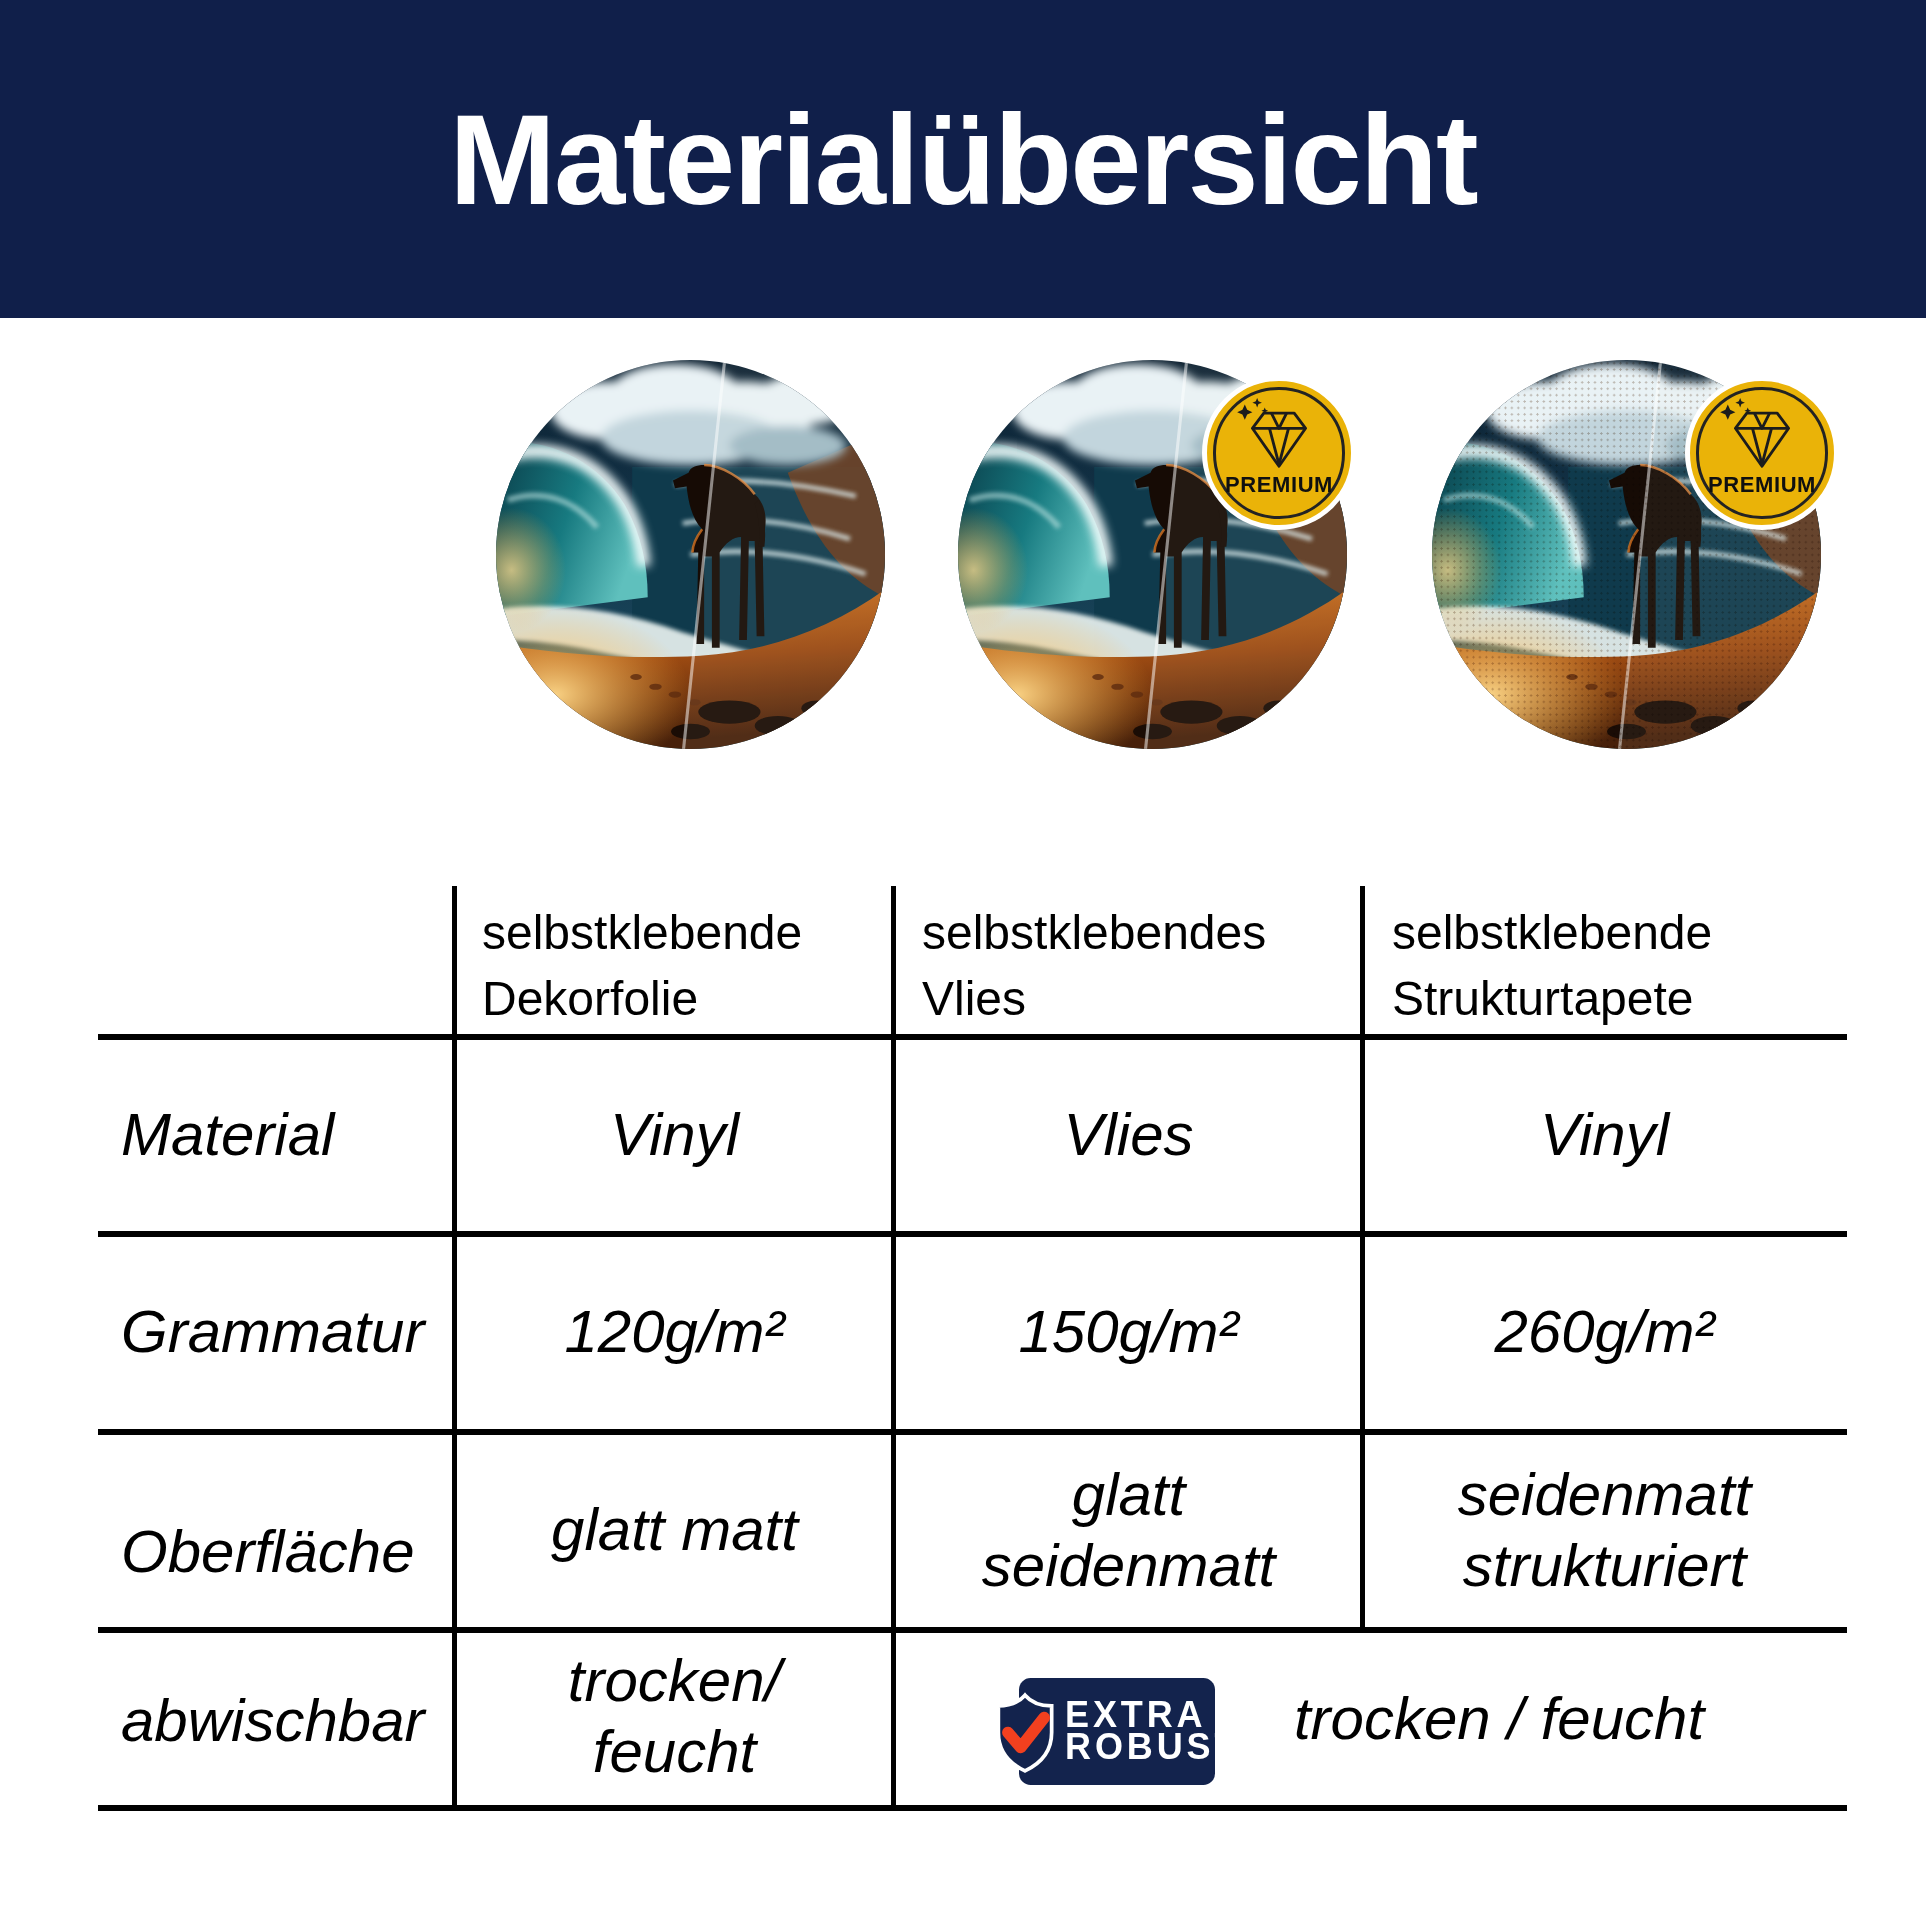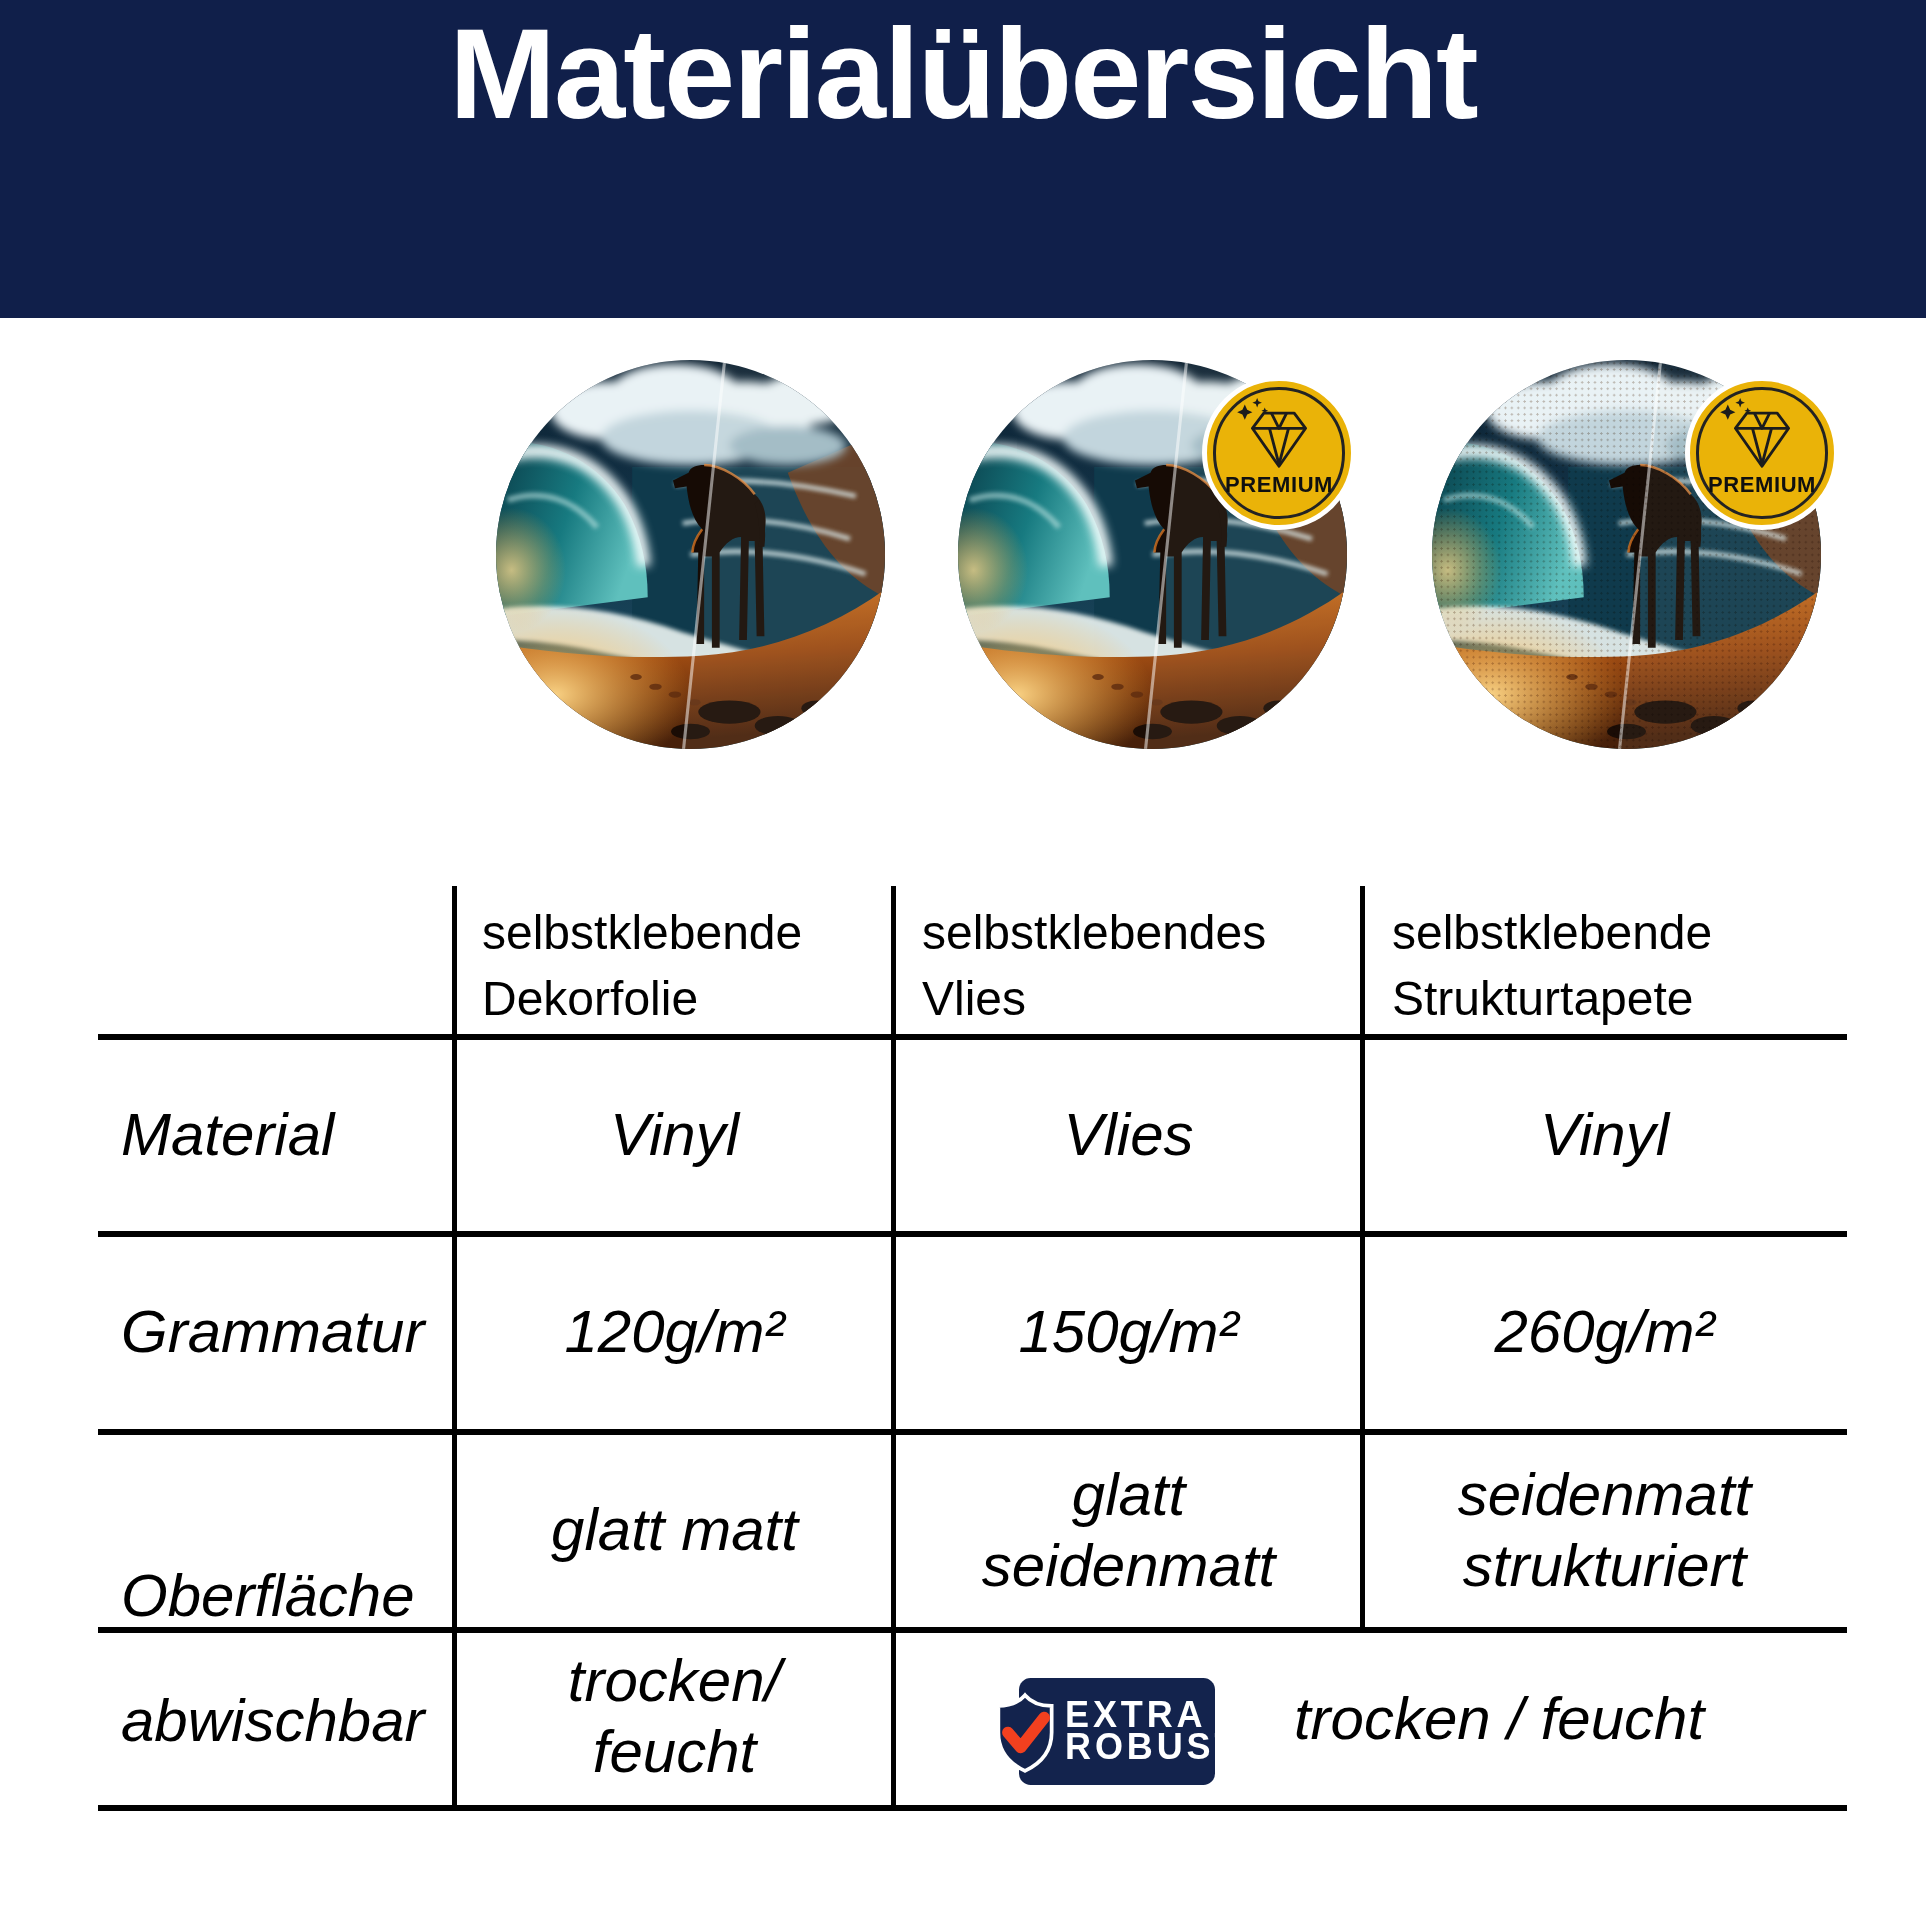--- a/index.html
+++ b/index.html
@@ -1,21 +1,21 @@
 <!DOCTYPE html>
 <html style="font-size:10.3px"><head>
 <meta charset="utf-8">
 <style>
   html,body{margin:0;padding:0;background:#ffffff;}
   body{width:1926px;height:1926px;font-family:"Liberation Sans",sans-serif;}
   #canvas{position:relative;width:1926px;height:1926px;background:#ffffff;overflow:hidden;}
 
   
   .band{position:absolute;left:0;top:0;width:1926px;height:318px;background:#101f4a;
-        display:flex;justify-content:center;}
+        display:flex;align-items:center;justify-content:center;}
   .band h1{margin:0;color:#ffffff;font-size:128px;font-weight:bold;letter-spacing:-1.9px;}
 
   
   .circle{position:absolute;top:360px;width:389px;height:389px;border-radius:50%;overflow:hidden;}
   .circle svg{width:100%;height:100%;display:block;}
   .c1{left:496px}.c2{left:958px}.c3{left:1432px}
   .texture::after{content:"";position:absolute;inset:0;border-radius:50%;
         background-image:radial-gradient(rgba(90,50,20,.40) 1px, rgba(0,0,0,0) 1px);
         background-size:6.4px 6.4px;mix-blend-mode:multiply;opacity:.75;}
 
@@ -189,21 +189,21 @@
     <div>selbstklebendes</div>
     <div>Vlies</div>
   </div>
   <div class="hdr" style="left:1392px;top:900px">
     <div>selbstklebende</div>
     <div>Strukturtapete</div>
   </div>
 
   <div class="t-cell t-label" style="left:121px;top:1099px">Material</div>
   <div class="t-cell t-label" style="left:121px;top:1296px">Grammatur</div>
-  <div class="t-cell t-label" style="left:121px;top:1560px">Oberfläche</div>
+  <div class="t-cell t-label" style="left:121px;top:1516px">Oberfläche</div>
   <div class="t-cell t-label" style="left:121px;top:1685px">abwischbar</div>
 
   <div class="t-cell t-center" style="left:482px;top:1099px">Vinyl</div>
   <div class="t-cell t-center" style="left:936px;top:1099px">Vlies</div>
   <div class="t-cell t-center" style="left:1412px;top:1099px">Vinyl</div>
 
   <div class="t-cell t-center" style="left:482px;top:1296px">120g/m²</div>
   <div class="t-cell t-center" style="left:936px;top:1296px">150g/m²</div>
   <div class="t-cell t-center" style="left:1412px;top:1296px">260g/m²</div>
 

